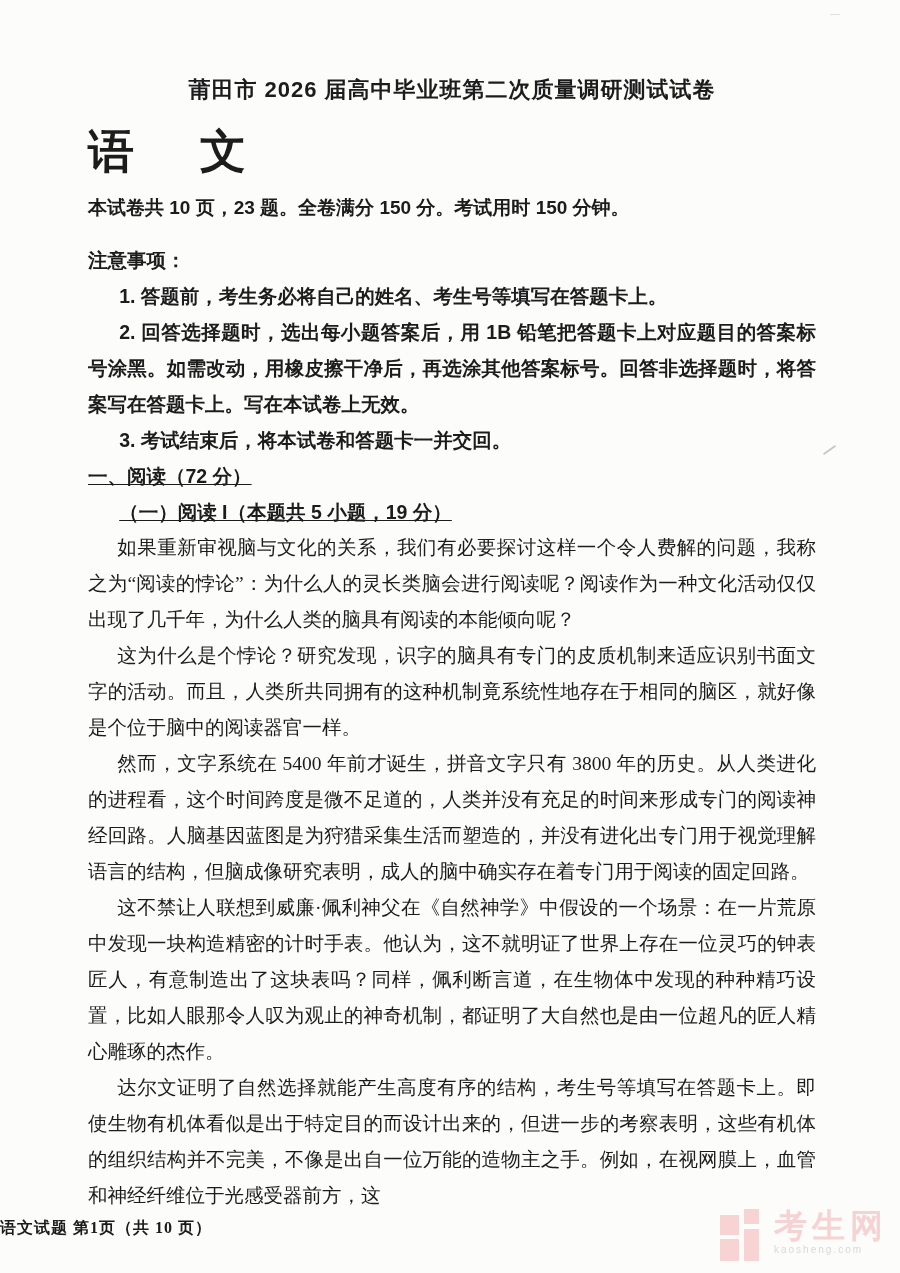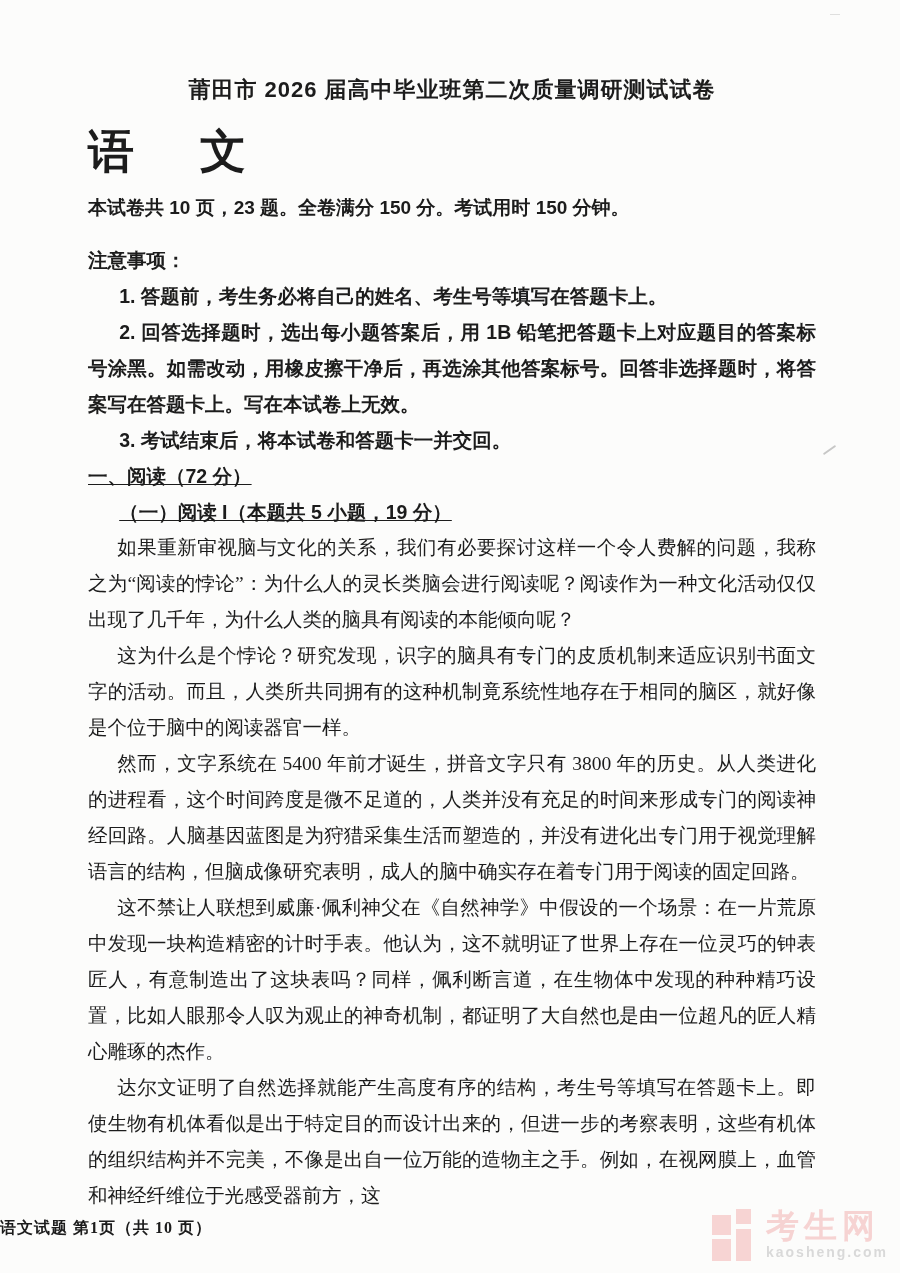--- a/index.html
+++ b/index.html
@@ -101,25 +101,24 @@
   .wm-brand {
     font-family: "Liberation Sans", sans-serif;
     font-size: 33px;
     font-weight: bold;
     letter-spacing: 5px;
     color: var(--watermark-pink);
     opacity: .8;
   }
   .wm-domain {
     font-family: "Liberation Sans", sans-serif;
-    font-size: 14px;
+    font-size: 10px;
     letter-spacing: 2px;
     color: var(--watermark-gray);
     margin-top: 3px;
-    font-weight: bold;
   }
 
   .scan-artifact {
     position: absolute;
     background: #9a9a9a;
     opacity: .55;
   }
   .artifact-1 { left: 822px; top: 449px; width: 15px; height: 2px; transform: rotate(-35deg); border-radius: 2px; }
   .artifact-2 { left: 830px; top: 14px; width: 10px; height: 1px; opacity: .3; }
 </style>

